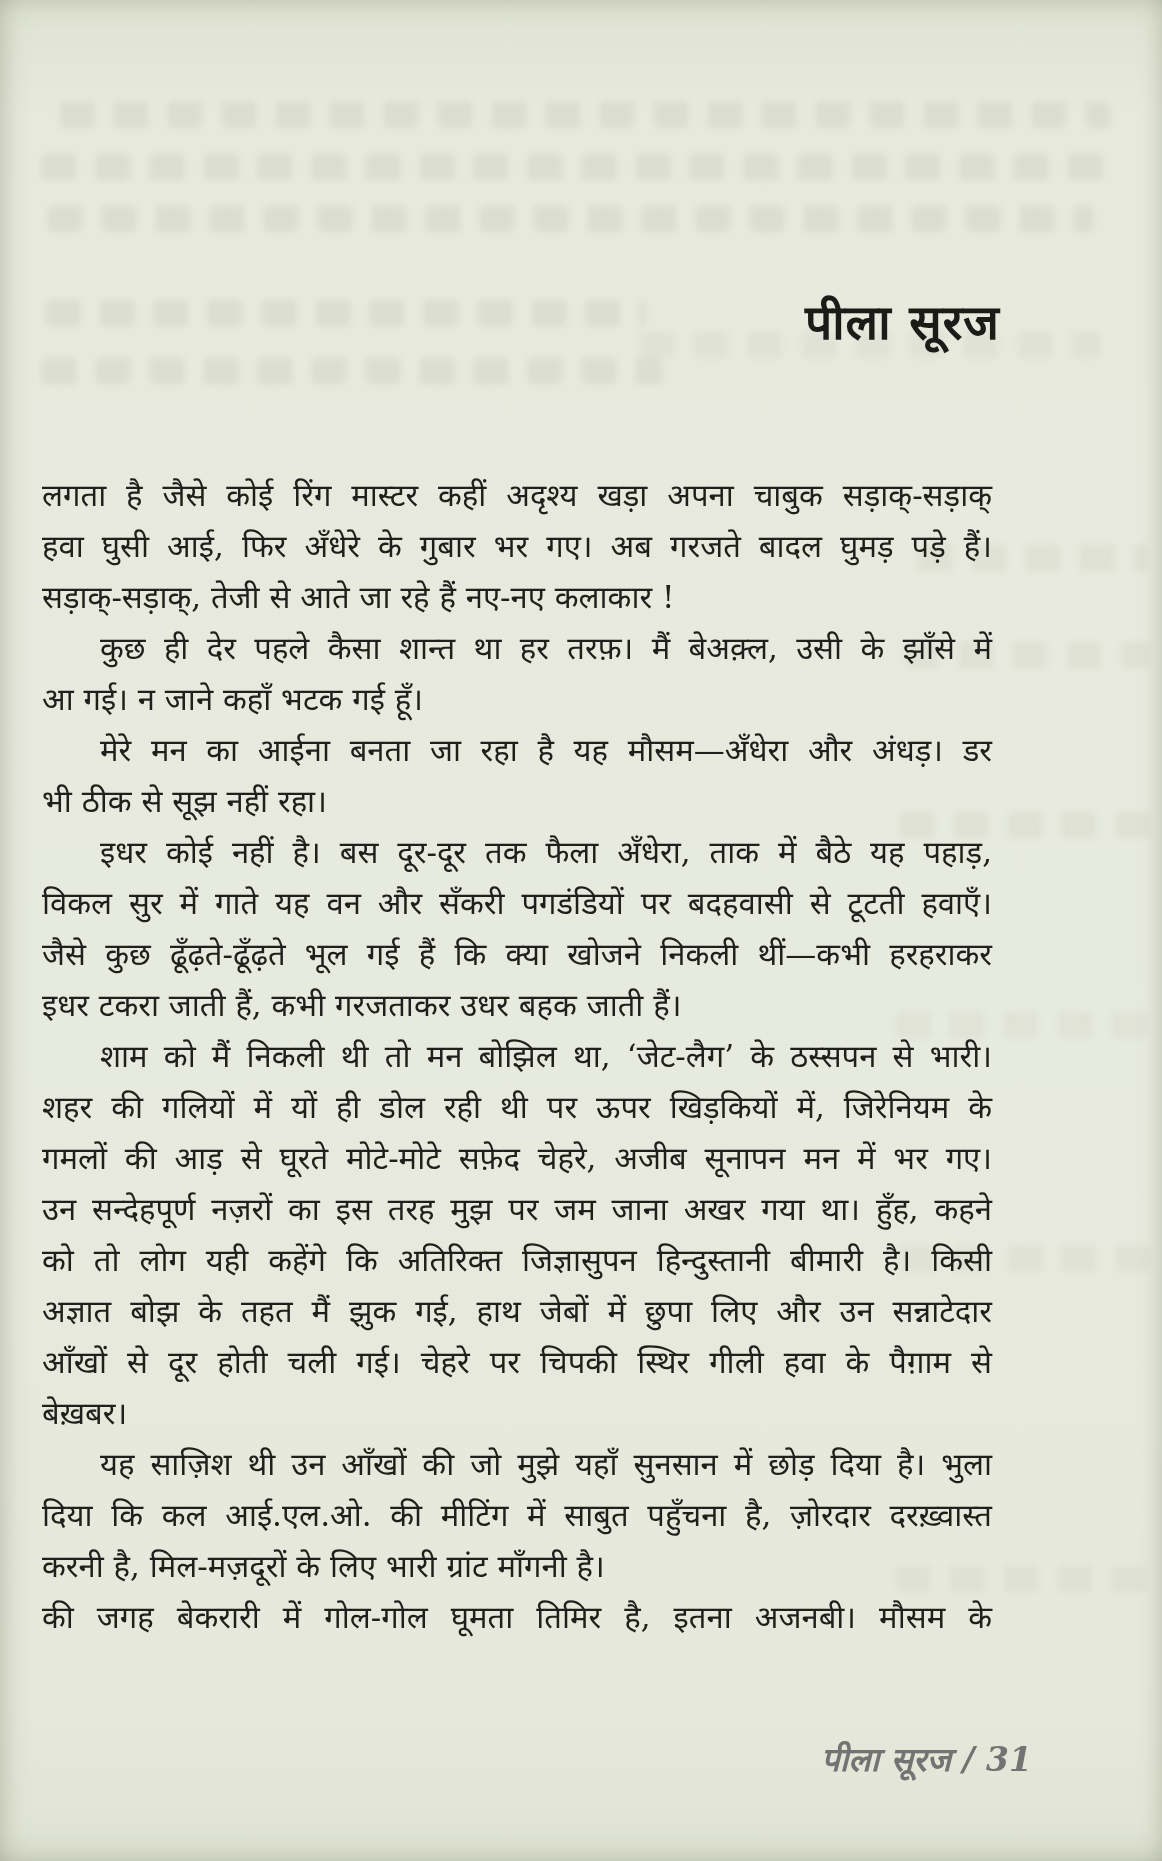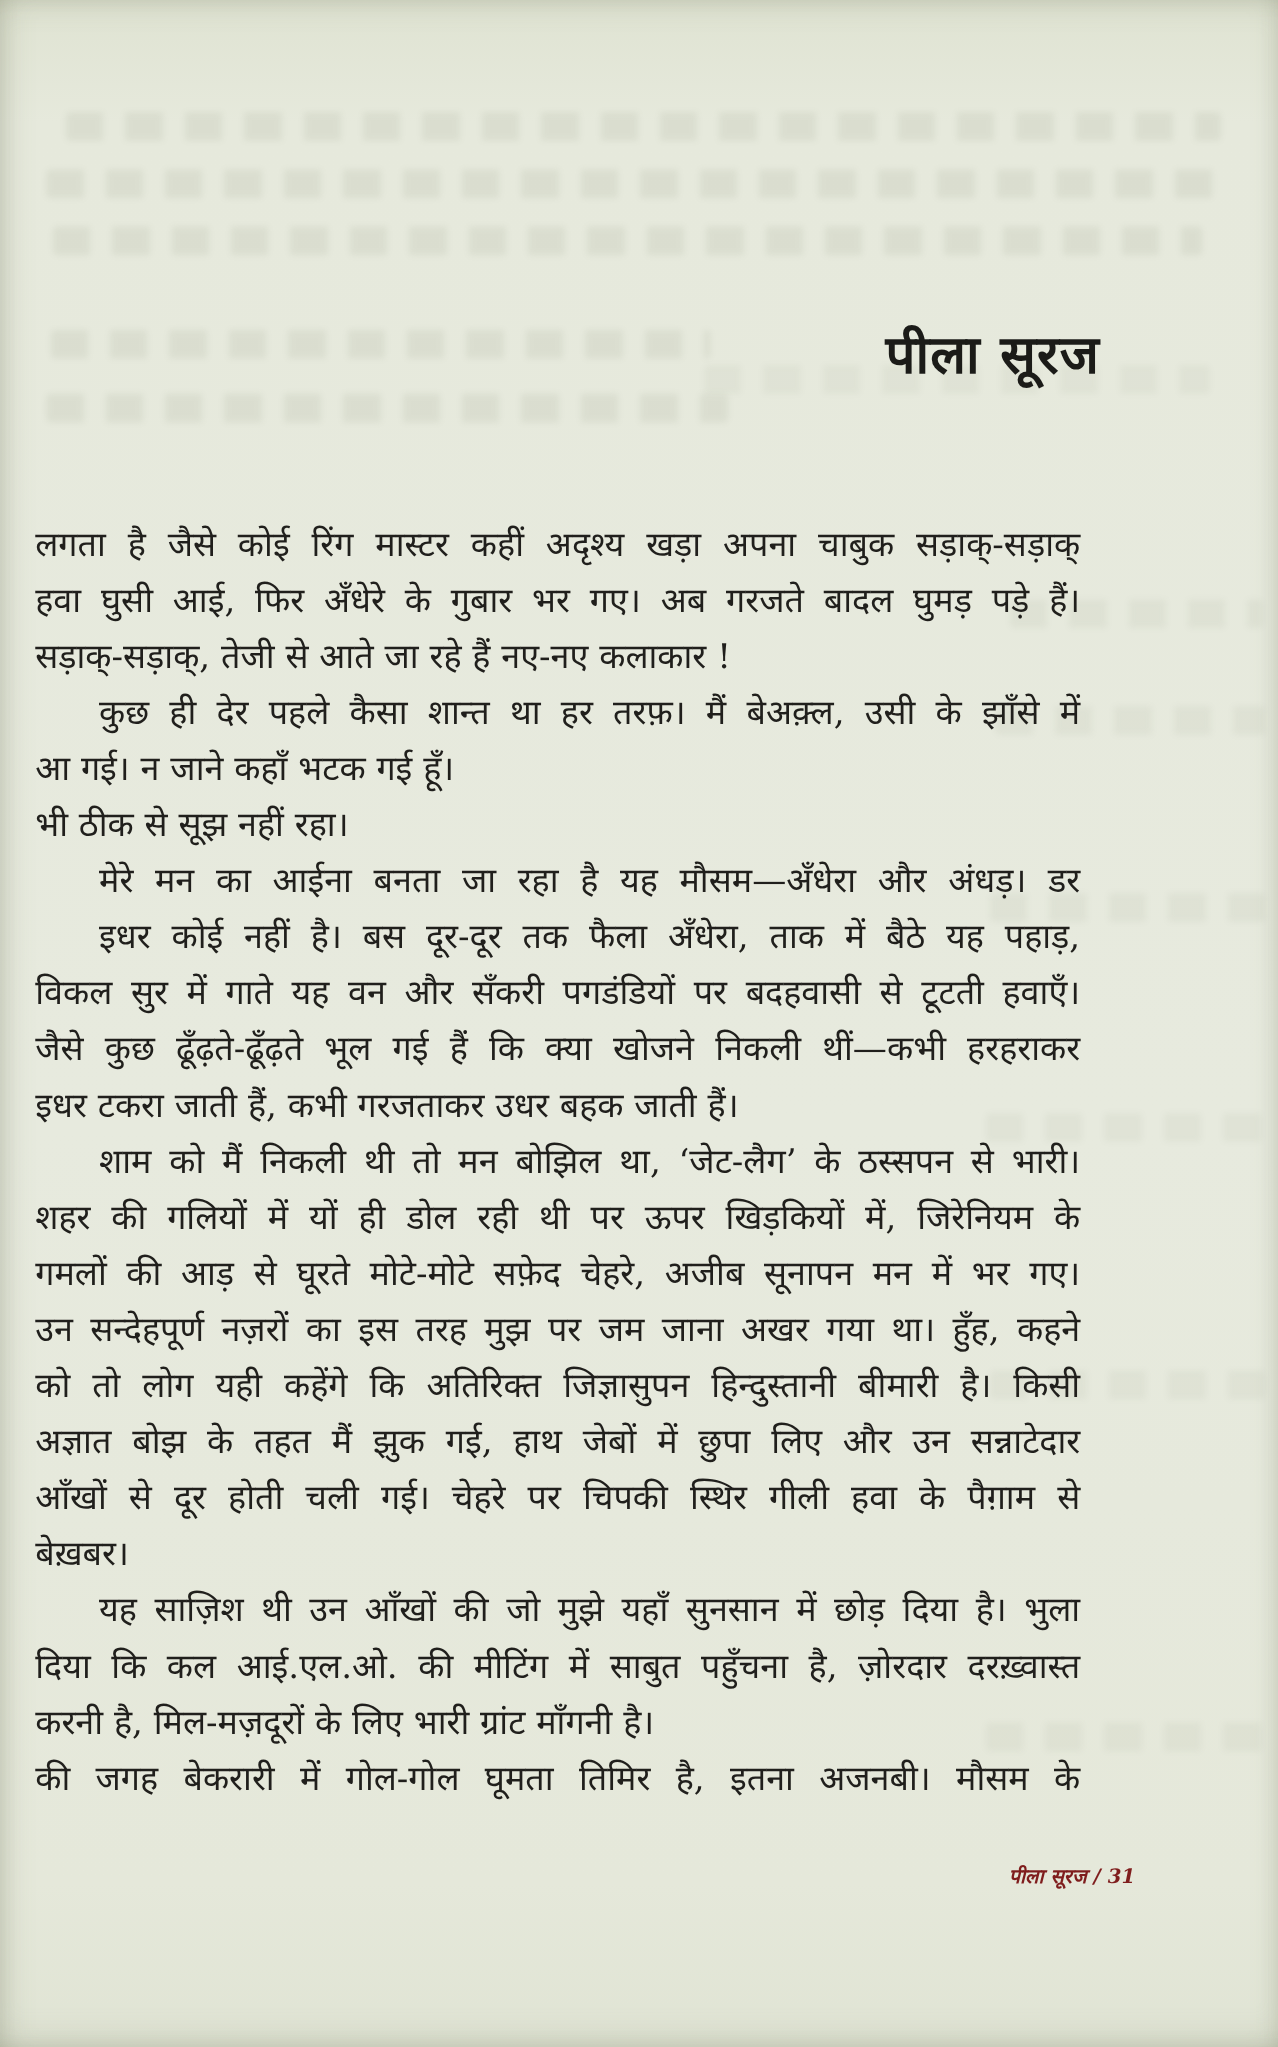--- a/index.html
+++ b/index.html
@@ -29,44 +29,44 @@
     top: 288px;
     right: 162px;
     font-size: 48px;
     font-weight: bold;
     color: #1b1b18;
     letter-spacing: 1px;
     white-space: nowrap;
   }
   .body-text {
     position: absolute;
-    left: 32px;
+    left: 42px;
     top: 470px;
     width: 950px;
     font-size: 31px;
     color: #201f1c;
   }
   .line {
     height: 51px;
     line-height: 51px;
     text-align: justify;
     text-align-last: justify;
     white-space: nowrap;
     overflow: visible;
   }
   .line.indent { text-indent: 58px; }
   .line.end { text-align-last: left; }
   .footer {
     position: absolute;
-    top: 1693px;
+    top: 1736px;
     right: 130px;
-    font-size: 18px;
+    font-size: 33px;
     font-weight: bold;
     font-style: italic;
-    color: #7f1d1d;
+    color: #737373;
     white-space: nowrap;
   }
   .ghost {
     position: absolute;
     height: 26px;
     background: repeating-linear-gradient(90deg,
       rgba(108,116,90,0.55) 0px, rgba(108,116,90,0.55) 34px,
       rgba(108,116,90,0.0) 34px, rgba(108,116,90,0.0) 54px);
     filter: blur(3px);
     opacity: 0.17;
@@ -92,22 +92,22 @@
   <div class="ghost" style="left:896px; top:1566px; width:255px; opacity:0.11;"></div>
 
   <div class="title">पीला सूरज</div>
 
   <div class="body-text">
       <div class="line">लगता है जैसे कोई रिंग मास्टर कहीं अदृश्य खड़ा अपना चाबुक सड़ाक्-सड़ाक्</div>
       <div class="line">हवा घुसी आई, फिर अँधेरे के गुबार भर गए। अब गरजते बादल घुमड़ पड़े हैं।</div>
       <div class="line end">सड़ाक्-सड़ाक्, तेजी से आते जा रहे हैं नए-नए कलाकार !</div>
       <div class="line indent">कुछ ही देर पहले कैसा शान्त था हर तरफ़। मैं बेअक़्ल, उसी के झाँसे में</div>
       <div class="line end">आ गई। न जाने कहाँ भटक गई हूँ।</div>
+      <div class="line indent">मेरे मन का आईना बनता जा रहा है यह मौसम—अँधेरा और अंधड़। डर</div>
       <div class="line end">भी ठीक से सूझ नहीं रहा।</div>
-      <div class="line indent">मेरे मन का आईना बनता जा रहा है यह मौसम—अँधेरा और अंधड़। डर</div>
       <div class="line indent">इधर कोई नहीं है। बस दूर-दूर तक फैला अँधेरा, ताक में बैठे यह पहाड़,</div>
       <div class="line">विकल सुर में गाते यह वन और सँकरी पगडंडियों पर बदहवासी से टूटती हवाएँ।</div>
       <div class="line">जैसे कुछ ढूँढ़ते-ढूँढ़ते भूल गई हैं कि क्या खोजने निकली थीं—कभी हरहराकर</div>
       <div class="line end">इधर टकरा जाती हैं, कभी गरजताकर उधर बहक जाती हैं।</div>
       <div class="line indent">शाम को मैं निकली थी तो मन बोझिल था, ‘जेट-लैग’ के ठस्सपन से भारी।</div>
       <div class="line">शहर की गलियों में यों ही डोल रही थी पर ऊपर खिड़कियों में, जिरेनियम के</div>
       <div class="line">गमलों की आड़ से घूरते मोटे-मोटे सफ़ेद चेहरे, अजीब सूनापन मन में भर गए।</div>
       <div class="line">उन सन्देहपूर्ण नज़रों का इस तरह मुझ पर जम जाना अखर गया था। हुँह, कहने</div>
       <div class="line">को तो लोग यही कहेंगे कि अतिरिक्त जिज्ञासुपन हिन्दुस्तानी बीमारी है। किसी</div>
       <div class="line">अज्ञात बोझ के तहत मैं झुक गई, हाथ जेबों में छुपा लिए और उन सन्नाटेदार</div>

